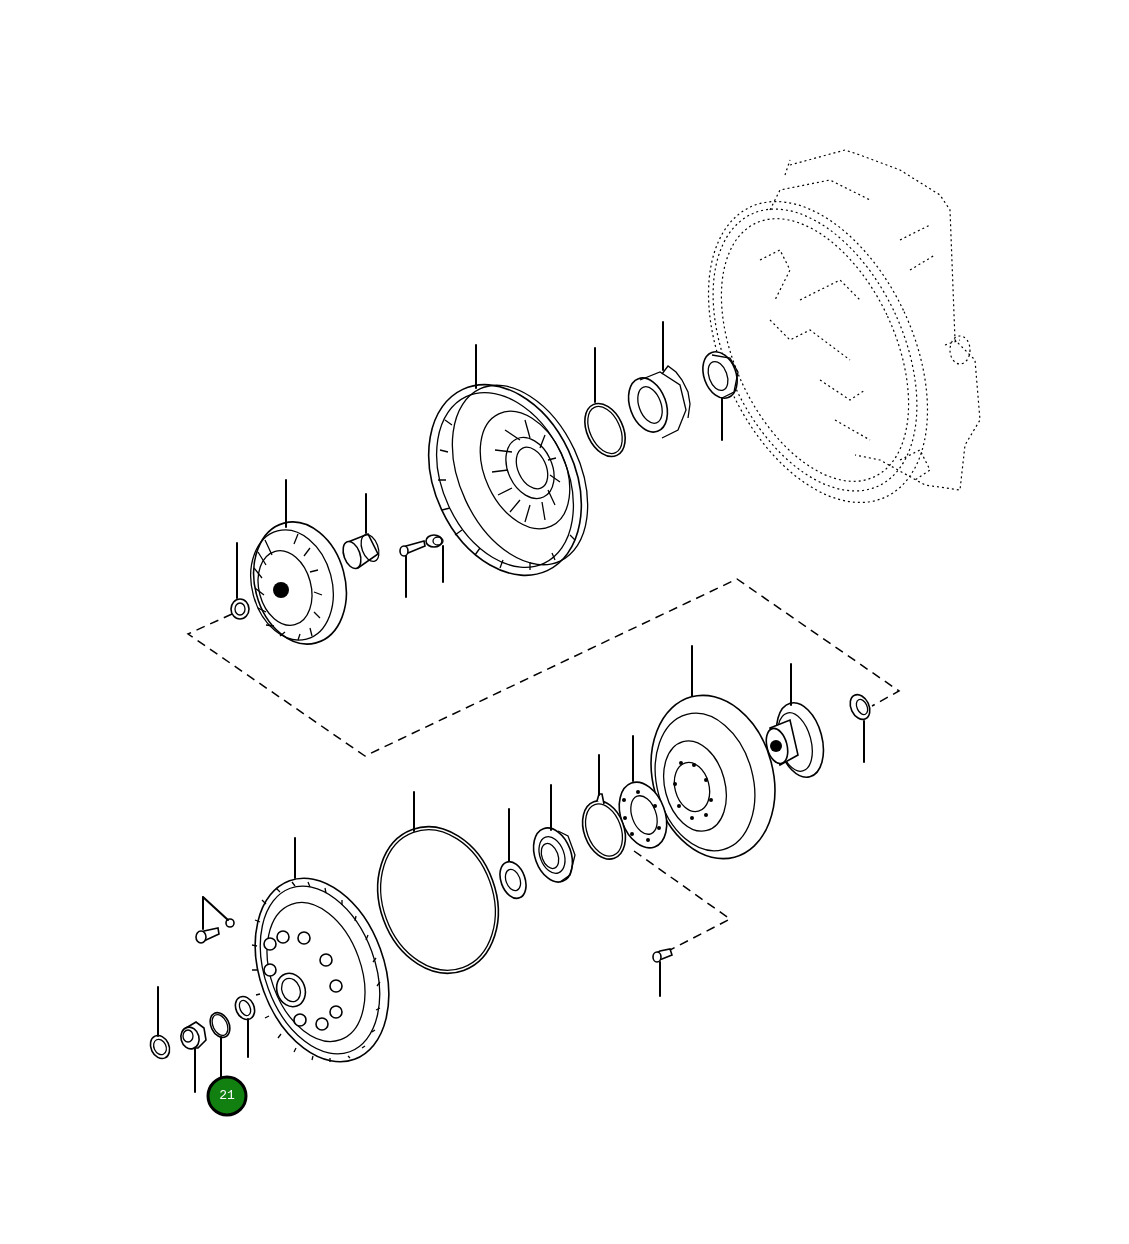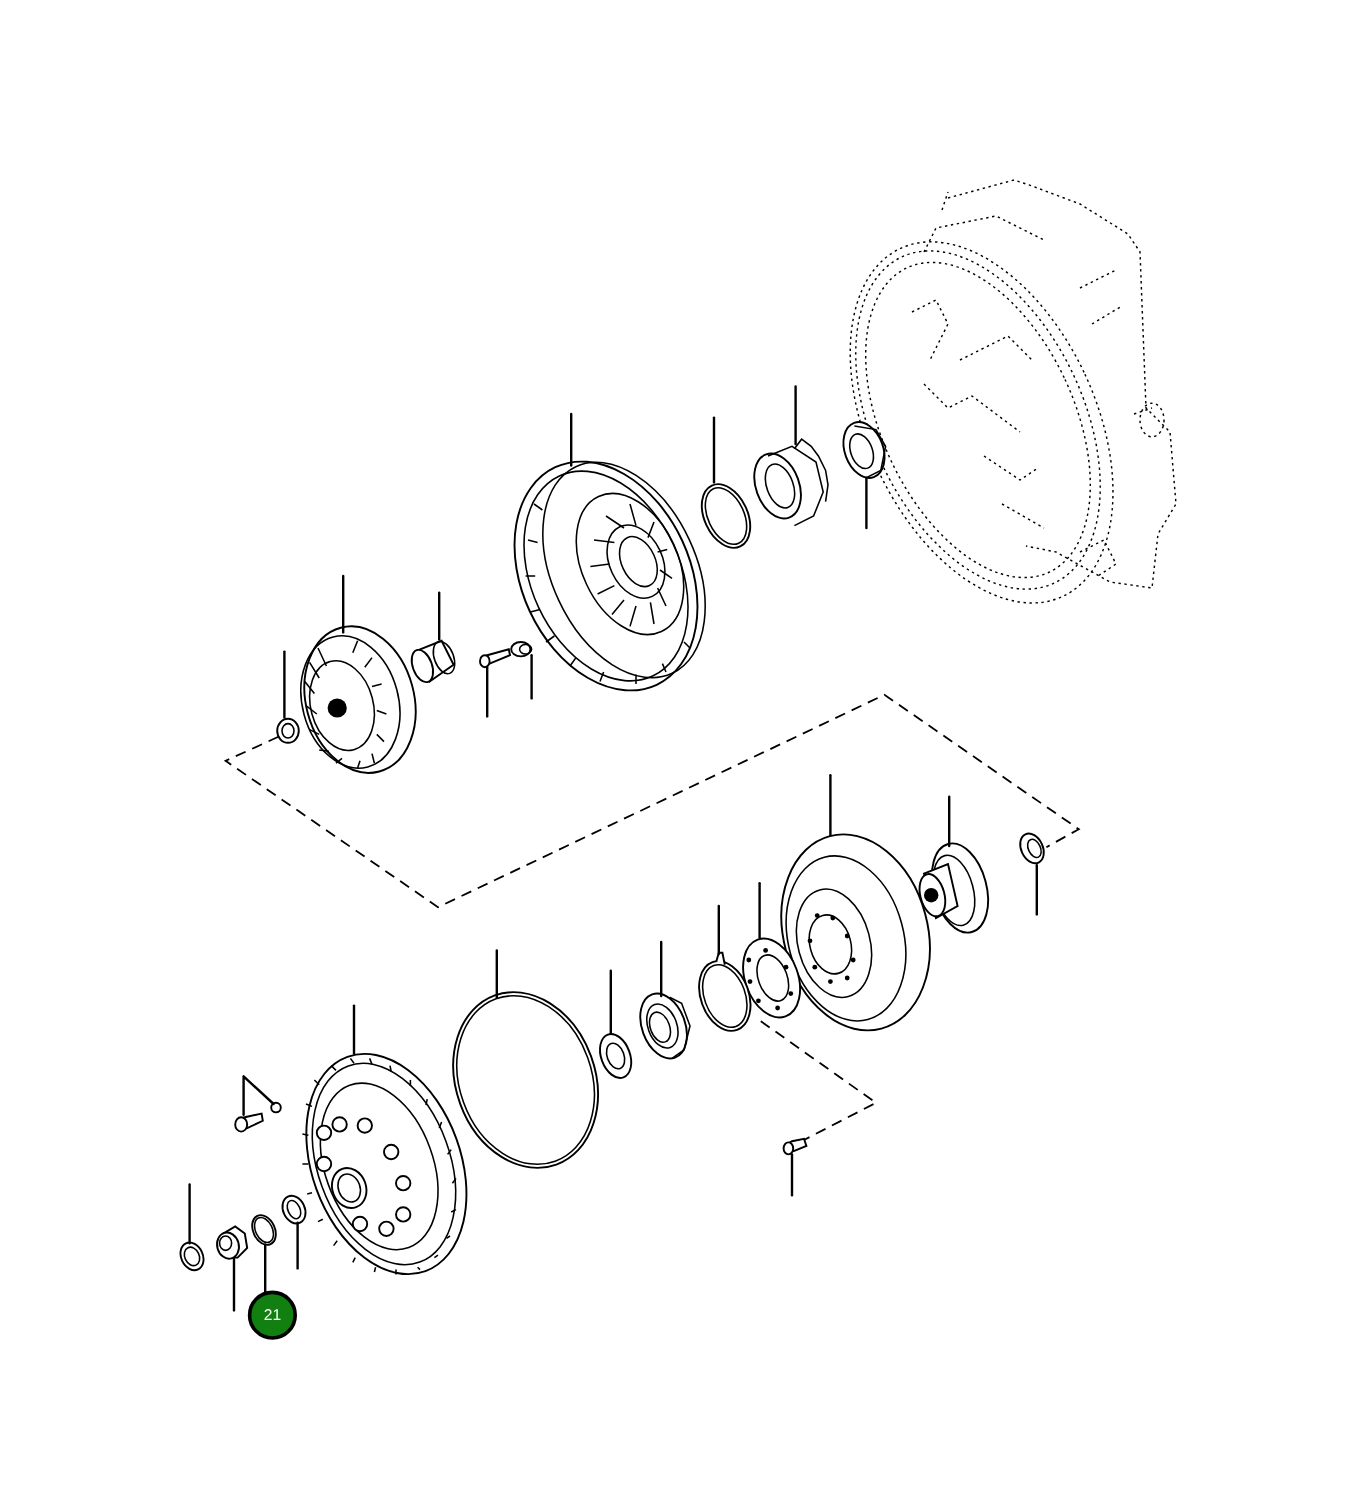--- a/index.html
+++ b/index.html
@@ -4,21 +4,21 @@
   <style>
     html, body { margin: 0; padding: 0; background: #ffffff; }
     body { width: 1129px; height: 1244px; position: relative; overflow: hidden; font-family: "Liberation Sans", sans-serif; }
     #diagram { position: absolute; left: 0; top: 0; width: 1129px; height: 1244px; }
     .ln { stroke: #000; stroke-width: 2; fill: none; stroke-linecap: round; }
     .part { stroke: #000; stroke-width: 1.6; fill: #fff; }
     .partn { stroke: #000; stroke-width: 1.3; fill: none; }
     .dash { stroke: #000; stroke-width: 1.5; fill: none; stroke-dasharray: 9 6; }
     .dot { stroke: #000; stroke-width: 1.2; fill: none; stroke-dasharray: 2 3; }
     .callout-circle { cursor: pointer; }
-    #callout-label { position: absolute; left: 207px; top: 1076px; width: 40px; height: 40px; line-height: 40px; text-align: center; color: #fff; font-size: 13px; font-family: Liberation Sans, sans-serif; pointer-events: none; }
+    #callout-label { position: absolute; left: 207px; top: 1076px; width: 40px; height: 40px; line-height: 40px; text-align: center; color: #fff; font-size: 13px; font-family: Liberation Mono, monospace; pointer-events: none; }
   </style>
 </head>
 <body>
 
 <svg id="diagram" viewBox="0 0 1129 1244" xmlns="http://www.w3.org/2000/svg">
 
   <g>
     <path class="dot" d="M790,165 L845,150 L860,155 L900,170 L940,195 L950,210 L955,340 L975,360 L980,420 L965,445 L960,490 L925,485 L880,460 L855,455"></path>
     <path class="dot" d="M785,175 L790,160 M770,210 L780,190 L830,180 L870,200"></path>
     <ellipse class="dot" cx="815" cy="350" rx="80" ry="140" transform="rotate(-25 815 350)"></ellipse>

